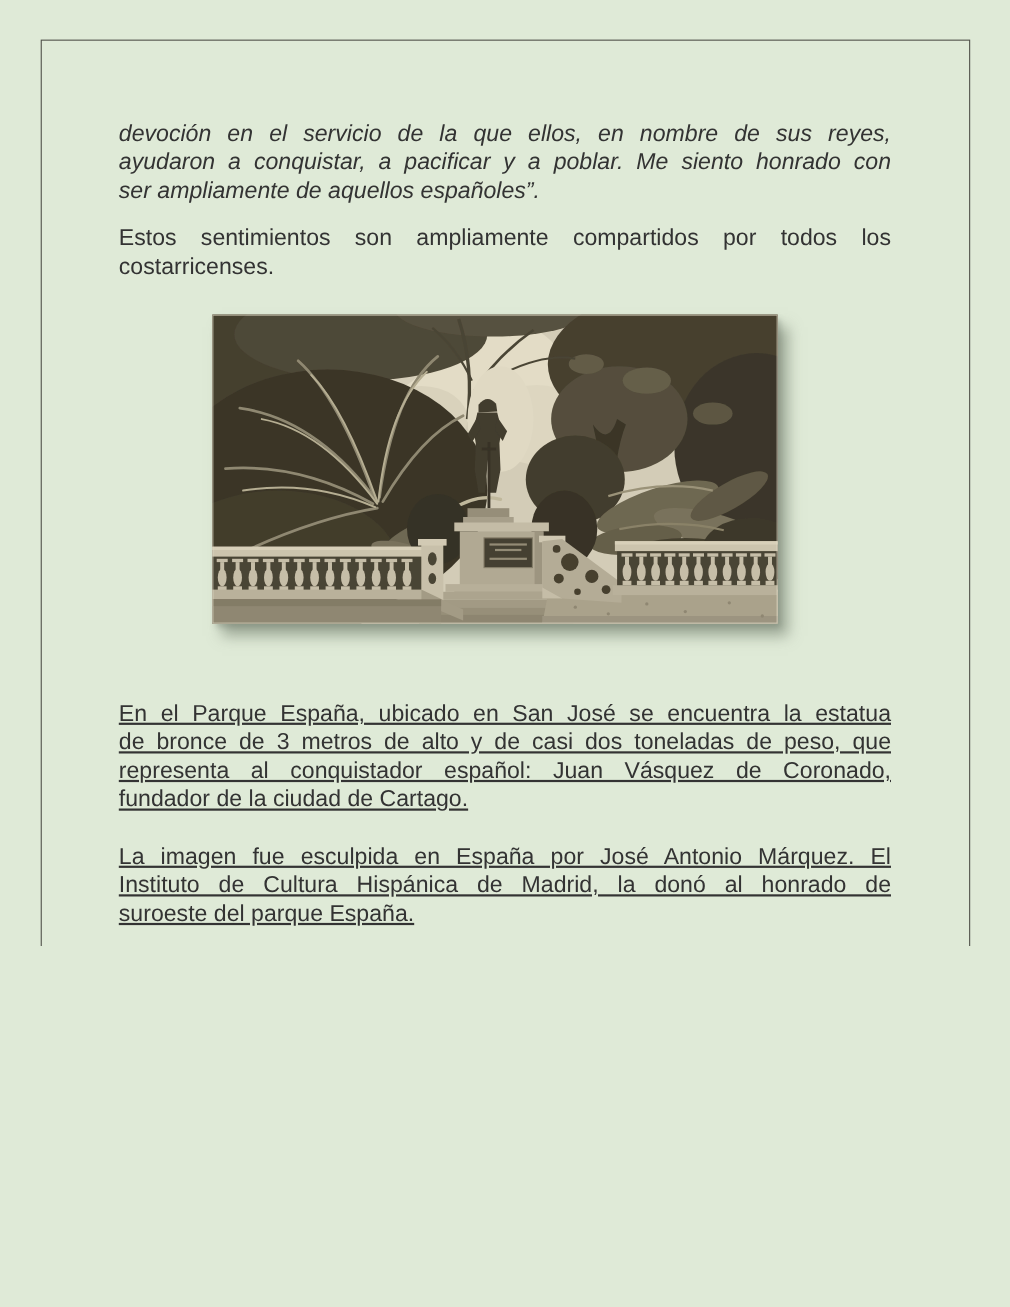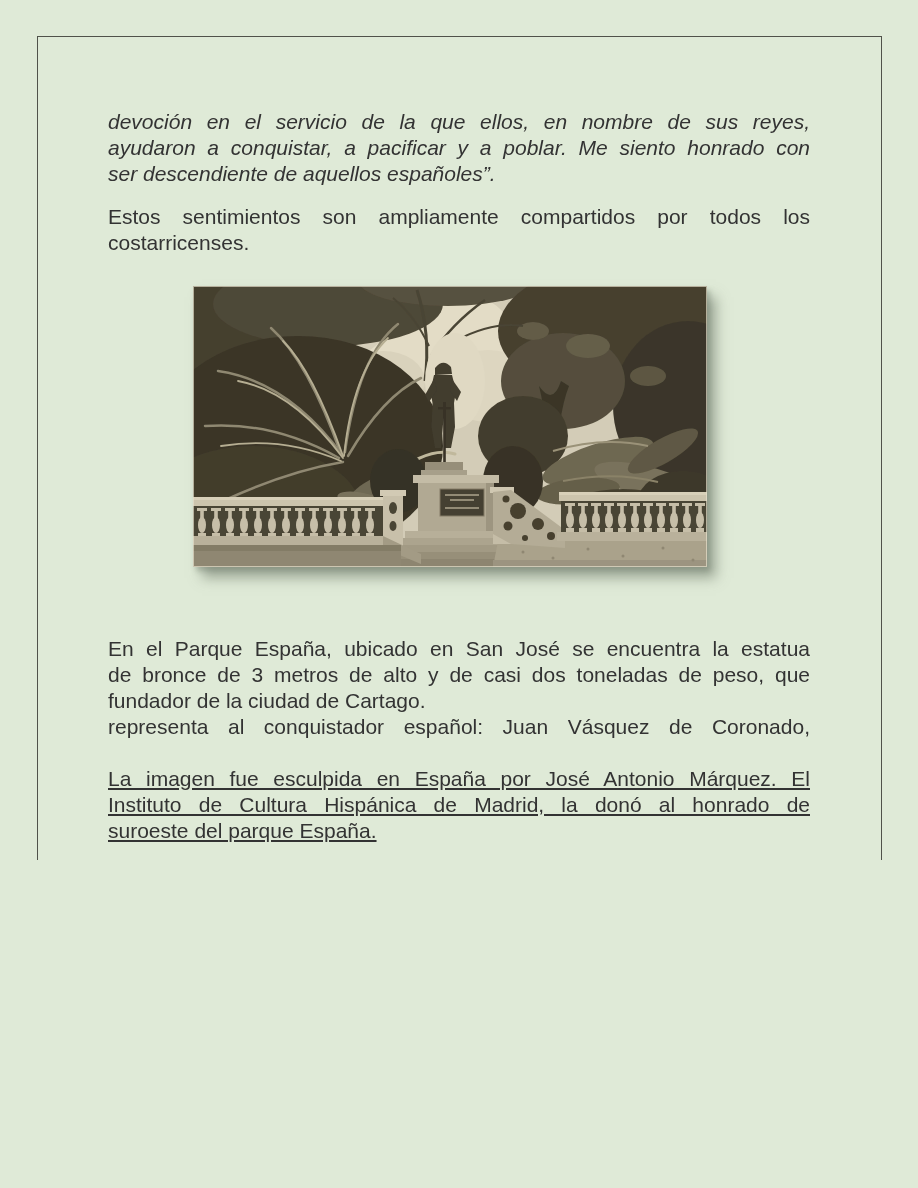--- a/index.html
+++ b/index.html
@@ -17,40 +17,40 @@
   .para{
     position:absolute;left:108px;width:702px;margin:0;
     color:var(--ink,#333333);
     font-size:21px;line-height:26px;
   }
   .para.italic{font-style:italic;}
   .tline{display:block;height:26px;line-height:26px;text-align:justify;text-align-last:justify;white-space:normal;overflow:visible;}
   .tline.last{text-align:left;text-align-last:left;}
   #p-quote{top:109px;}
   #p-sent{top:204px;}
-  #p-statue{top:636px;}
+  #p-statue{top:636px;text-decoration:underline;}
   #p-image{top:766px;text-decoration:underline;}
   .photo{
     position:absolute;left:193px;top:286px;width:514px;height:281px;margin:0;
     box-shadow:9px 11px 12px var(--photo-shadow,rgba(104,114,99,0.55)),
                3px 4px 5px rgba(104,114,99,0.35);
     background:#d3ccb7;
   }
   .photo svg{display:block;width:514px;height:281px;}
 </style>
 </head>
 <body>
 
 <div class="page">
   <div class="frame"></div>
 
   <p id="p-quote" class="para italic">
     <span class="tline">devoción en el servicio de la que ellos, en nombre de sus reyes,</span>
     <span class="tline">ayudaron a conquistar, a pacificar y a poblar. Me siento honrado con</span>
-    <span class="tline last">ser descendiente de aquellos españoles”.</span>
+    <span class="tline last">ser ampliamente de aquellos españoles”.</span>
   </p>
 
   <p id="p-sent" class="para">
     <span class="tline">Estos sentimientos son ampliamente compartidos por todos los</span>
     <span class="tline last">costarricenses.</span>
   </p>
 
   <figure class="photo">
     <svg viewBox="0 0 514 281" preserveAspectRatio="none" xmlns="http://www.w3.org/2000/svg">
       <defs>
@@ -226,22 +226,22 @@
         <rect x="0" y="259" width="208" height="6" fill="#837b66"></rect>
       </g>
 
       <rect x="0.5" y="0.5" width="513" height="280" fill="none" stroke="#e6e0cc" stroke-width="1" opacity="0.7"></rect>
     </svg>
   </figure>
 
   <p id="p-statue" class="para">
     <span class="tline">En el Parque España, ubicado en San José se encuentra la estatua</span>
     <span class="tline">de bronce de 3 metros de alto y de casi dos toneladas de peso, que</span>
+    <span class="tline">representa al conquistador español: Juan Vásquez de Coronado,</span>
     <span class="tline last">fundador de la ciudad de Cartago.</span>
-    <span class="tline">representa al conquistador español: Juan Vásquez de Coronado,</span>
   </p>
 
   <p id="p-image" class="para">
     <span class="tline">La imagen fue esculpida en España por José Antonio Márquez. El</span>
     <span class="tline">Instituto de Cultura Hispánica de Madrid, la donó al honrado de</span>
     <span class="tline last">suroeste del parque España.</span>
   </p>
 </div>
 
 </body></html>

